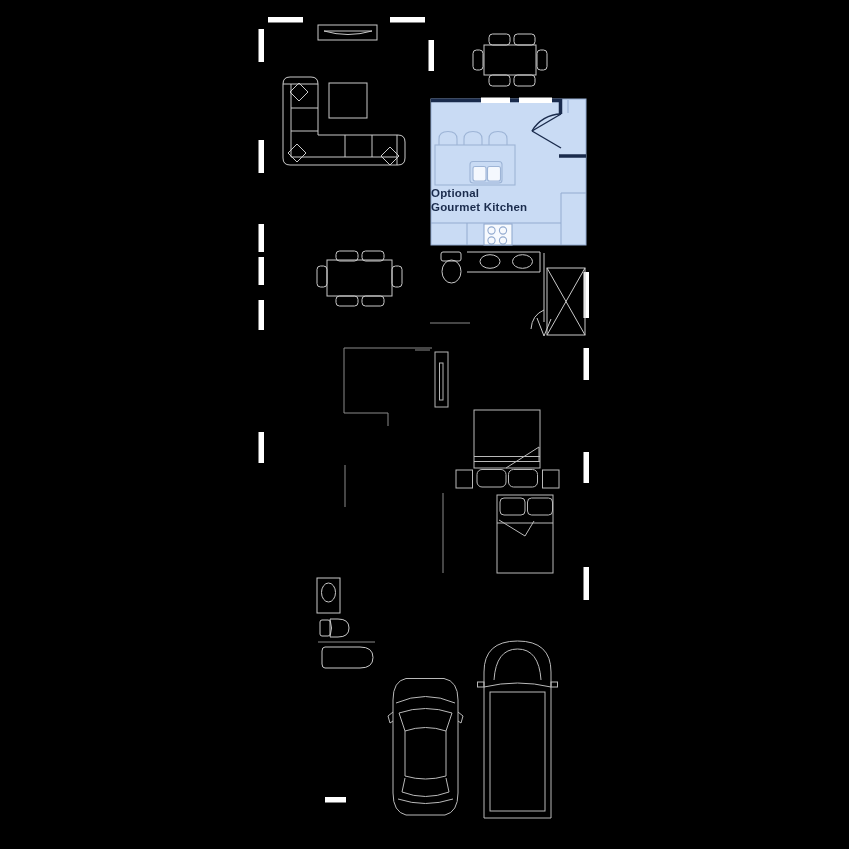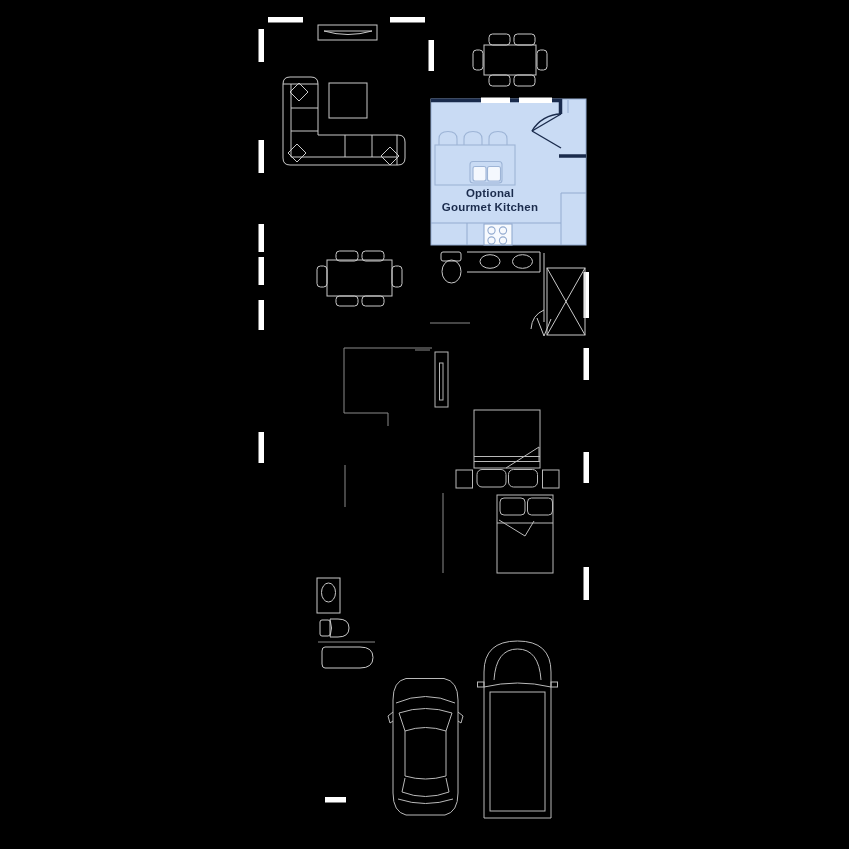--- a/index.html
+++ b/index.html
@@ -1,21 +1,21 @@
 <!DOCTYPE html>
 <html><head>
 <meta charset="utf-8">
 <style>
   html,body{margin:0;padding:0;background:#000;}
   #stage{position:relative;width:849px;height:849px;background:#000;overflow:hidden;
          font-family:"Liberation Sans", sans-serif;}
   #plan-svg{position:absolute;left:0;top:0;}
   #option-label{
     position:absolute;left:431px;top:187px;width:118px;
-    text-align:center;color:#1a2b4c;font-weight:bold;
+    color:#1a2b4c;font-weight:bold;
     font-size:11.5px;line-height:13.5px;letter-spacing:.2px;
     font-family:"Liberation Sans", sans-serif;
   }
   #option-label span{display:block;}
 </style>
 </head>
 <body>
 
 <div id="stage">
 

